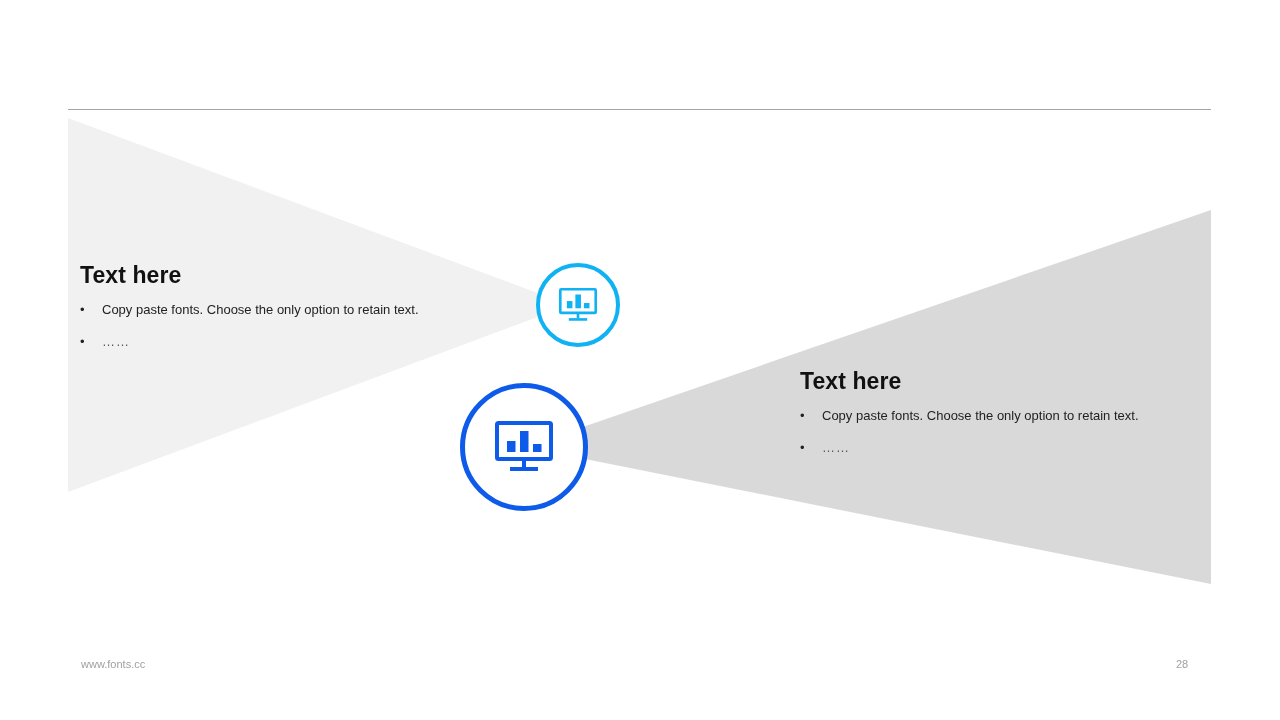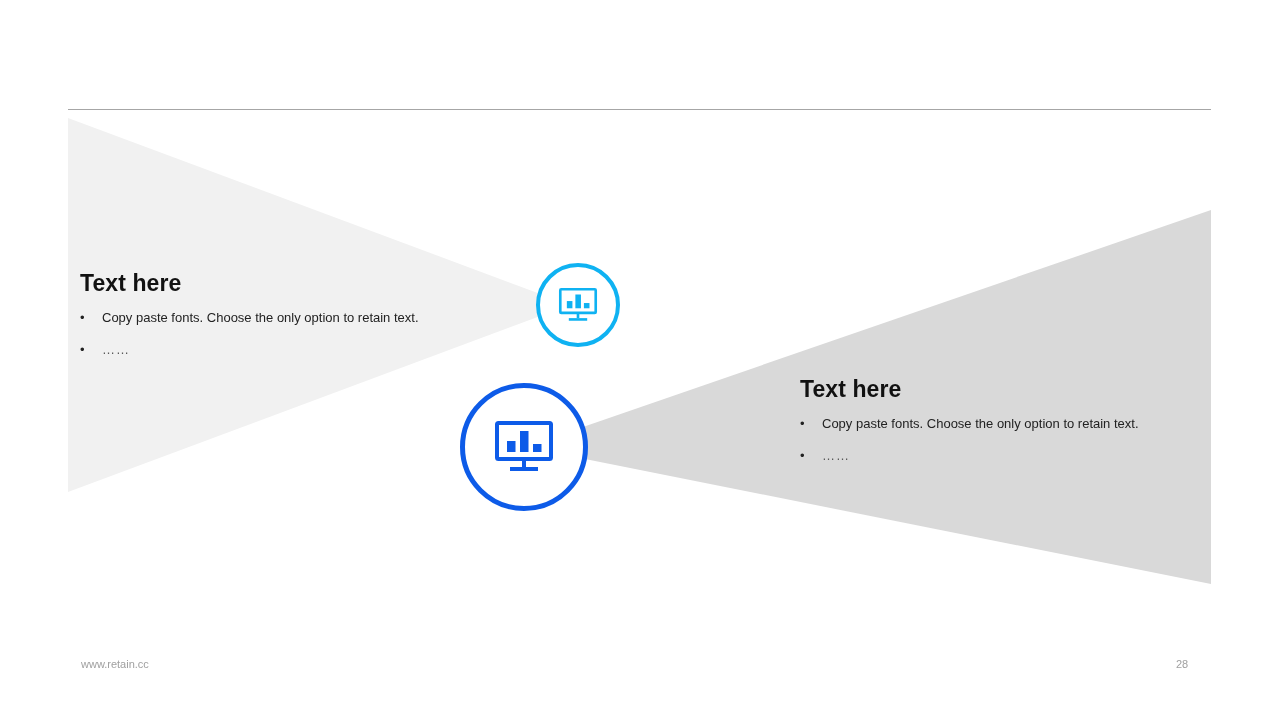--- a/index.html
+++ b/index.html
@@ -69,21 +69,21 @@
   .icon-wrap svg { display: block; width: 100%; height: 100%; }
 
   
   .text-block {
     position: absolute;
   }
   .block-left  { left: 80px;  top: 262px; width: 420px; }
   .block-right { left: 800px; top: 368px; width: 430px; }
 
   .block-title {
-    margin: 8px 0 14px 0;
+    margin: 0 0 14px 0;
     font-size: 23px;
     font-weight: bold;
     color: #111111;
     letter-spacing: 0.1px;
   }
   .bullet-list {
     margin: 0;
     padding: 0;
     list-style: none;
   }
@@ -183,16 +183,16 @@
         <rect x="5" y="8" width="54" height="36" rx="1.5" fill="none" stroke="#0D5BE8" stroke-width="4"></rect>
         <rect x="15" y="26" width="8.5" height="11" fill="#0D5BE8"></rect>
         <rect x="28" y="16" width="8.5" height="21" fill="#0D5BE8"></rect>
         <rect x="41" y="29" width="8.5" height="8" fill="#0D5BE8"></rect>
         <rect x="30" y="44" width="4" height="8" fill="#0D5BE8"></rect>
         <rect x="18" y="52" width="28" height="4" fill="#0D5BE8"></rect>
       </svg>
     </span>
   </div>
 
-  <div class="footer-url">www.retain.cc</div>
+  <div class="footer-url">www.fonts.cc</div>
   <div class="footer-page">28</div>
 
 </div>
 
 </body></html>

